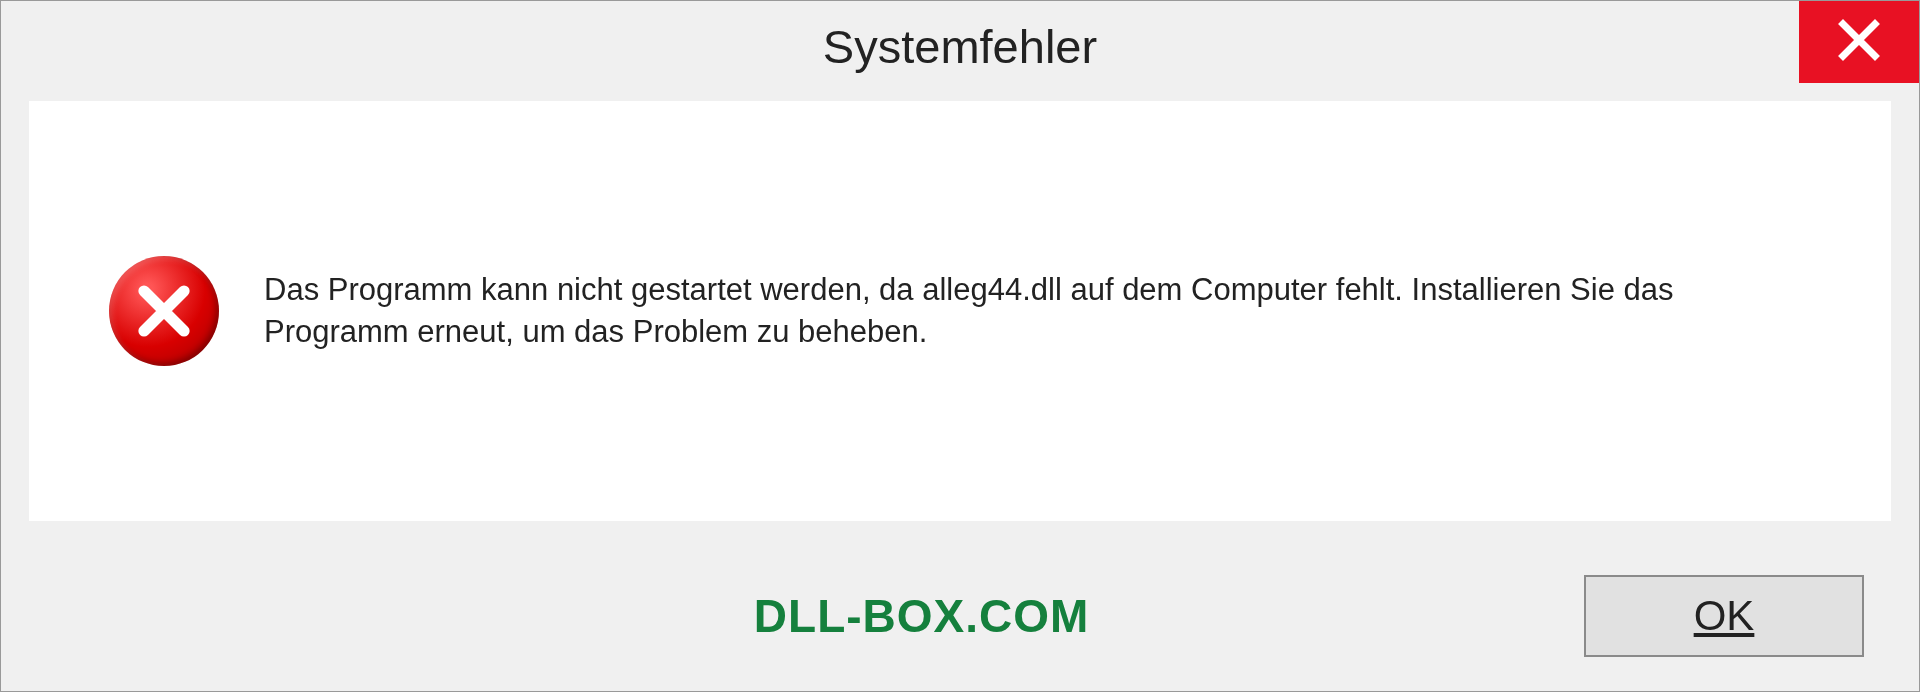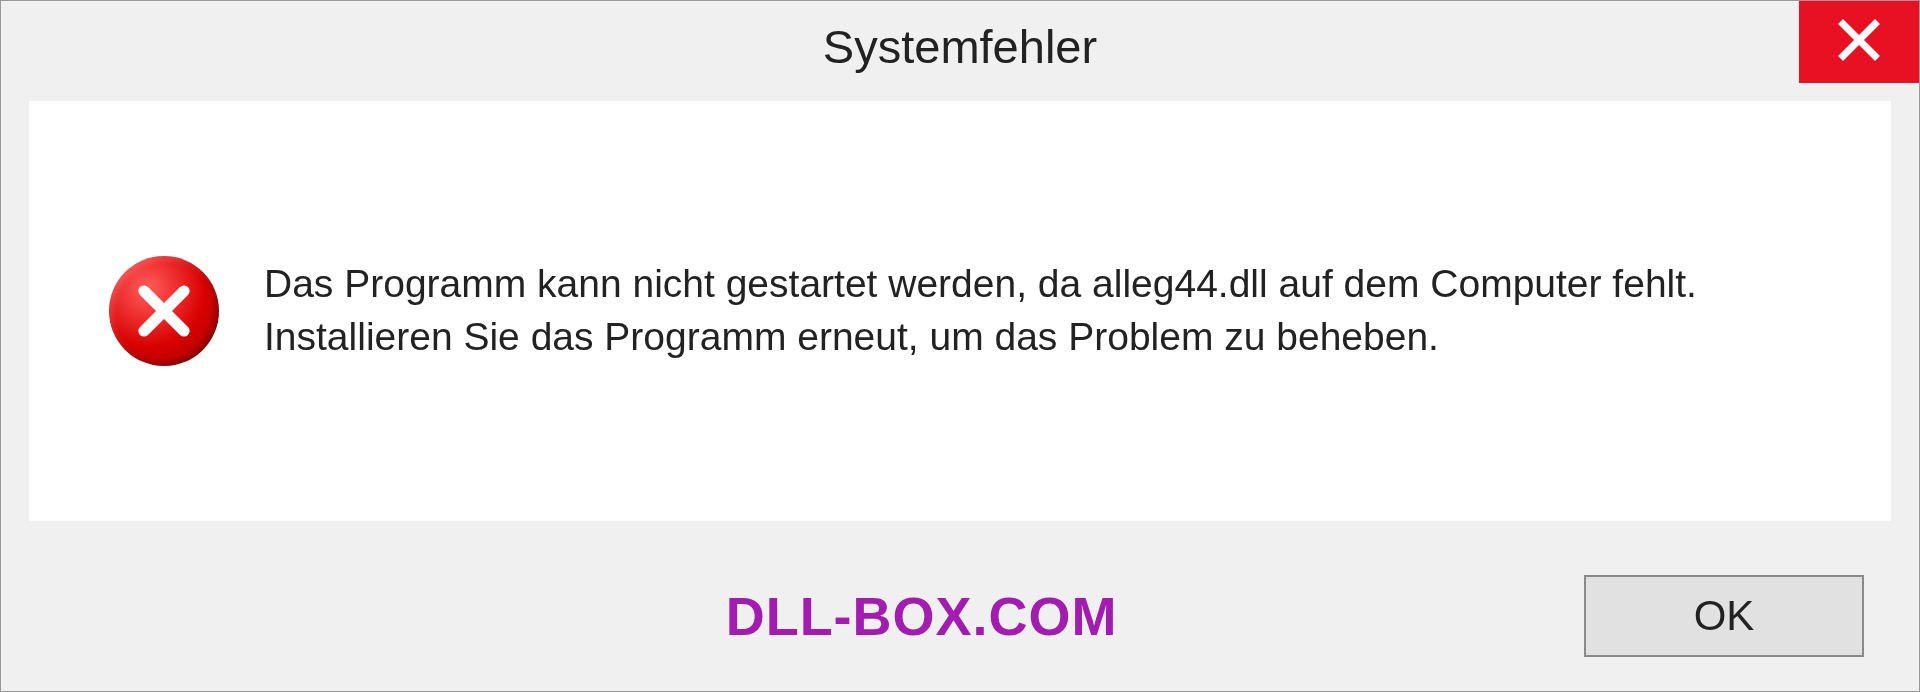--- a/index.html
+++ b/index.html
@@ -73,56 +73,57 @@
       display: flex;
       align-items: center;
       justify-content: center;
       box-shadow: inset -3px -3px 6px rgba(0,0,0,0.3), inset 3px 3px 6px rgba(255,255,255,0.2);
     }
     .error-circle svg {
       width: 60px;
       height: 60px;
     }
     .message-text {
-      font-size: 39px;
+      font-size: 31px;
       line-height: 1.35;
       color: #222;
       font-weight: 400;
     }
     .footer-bar {
       height: 150px;
       display: flex;
       align-items: center;
       justify-content: flex-end;
       padding: 0 55px 0 50px;
       position: relative;
     }
     .watermark {
       position: absolute;
       left: 48%;
       transform: translateX(-50%);
-      font-size: 54px;
+      font-size: 46px;
       font-weight: 800;
       letter-spacing: 1px;
-      color: #a21caf;
+      color: #15803d;
       font-family: Arial, sans-serif;
     }
     .ok-button {
       width: 280px;
       height: 82px;
       background: #e1e1e1;
       border: 2px solid #8a8a8a;
       font-size: 42px;
       font-weight: 400;
       color: #222;
       display: flex;
       align-items: center;
       justify-content: center;
       cursor: pointer;
       font-family: inherit;
+      text-decoration: underline;
     }
   </style>
 </head>
 <body>
 
 <div class="dialog-window">
   <div class="title-bar">
     <div class="title-text">Systemfehler</div>
     <div class="close-button">
       <span>

